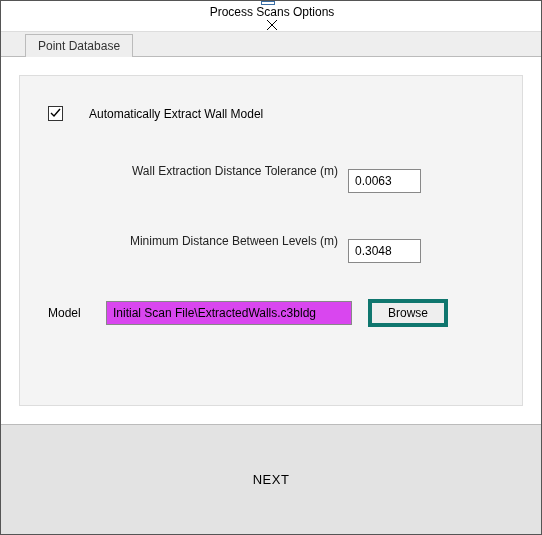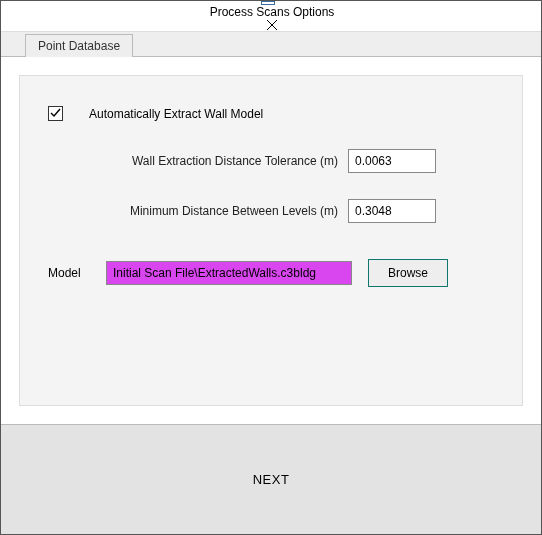--- a/index.html
+++ b/index.html
@@ -108,26 +108,27 @@
     margin-bottom: 26px;
   }
   .fieldrow .lbl {
     flex: 0 0 300px;
     text-align: right;
     padding-right: 10px;
     font-size: 12px;
     color: #222;
   }
   .fieldrow input[type=text].num {
-    width: 88px;
+    width: 73px;
     height: 24px;
     border: 1px solid #888;
     padding: 2px 6px;
     font-size: 12px;
     background: #fff;
+    margin-top: 20px;
   }
   .saverow {
     display: flex;
     align-items: center;
     margin-top: 10px;
   }
   .saverow .savelbl {
     flex: 0 0 58px;
     font-size: 12px;
   }
@@ -136,21 +137,21 @@
     height: 24px;
     border: 1px solid #888;
     padding: 2px 6px;
     font-size: 12px;
     background: #d946ef;
     text-overflow: ellipsis;
   }
   .saverow .browse {
     margin-left: 16px;
     width: 80px; height: 28px;
-    border: 1px solid #0f766e;
+    border: 4px solid #0f766e;
     background: #eee;
     font-size: 12px;
     cursor: pointer;
     display: flex; align-items: center; justify-content: center;
   }
   .footer {
     height: 110px;
     border-top: 1px solid #bbb;
     background: #e3e3e3;
     display: flex;

